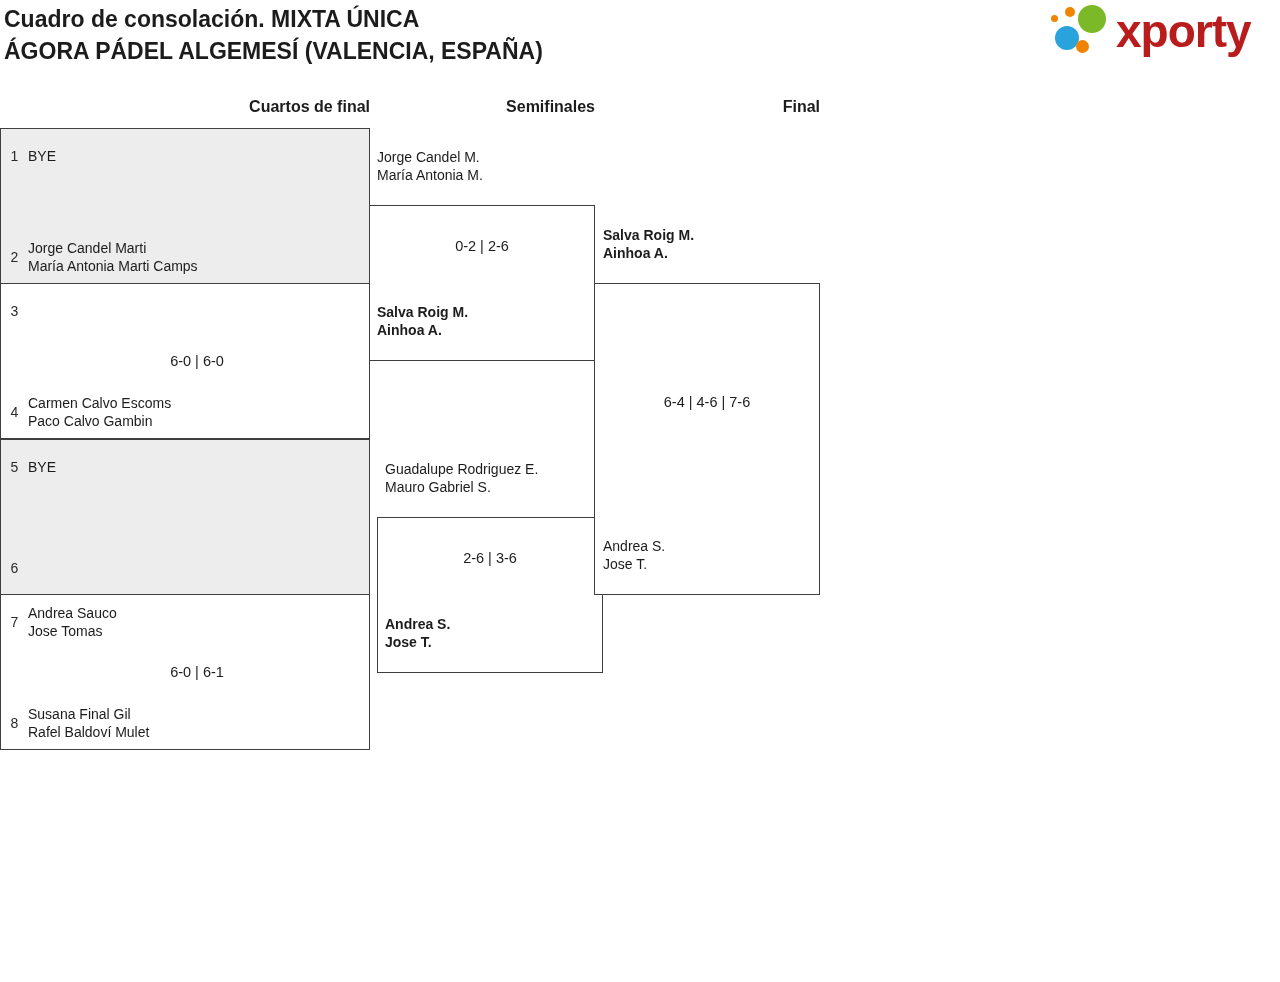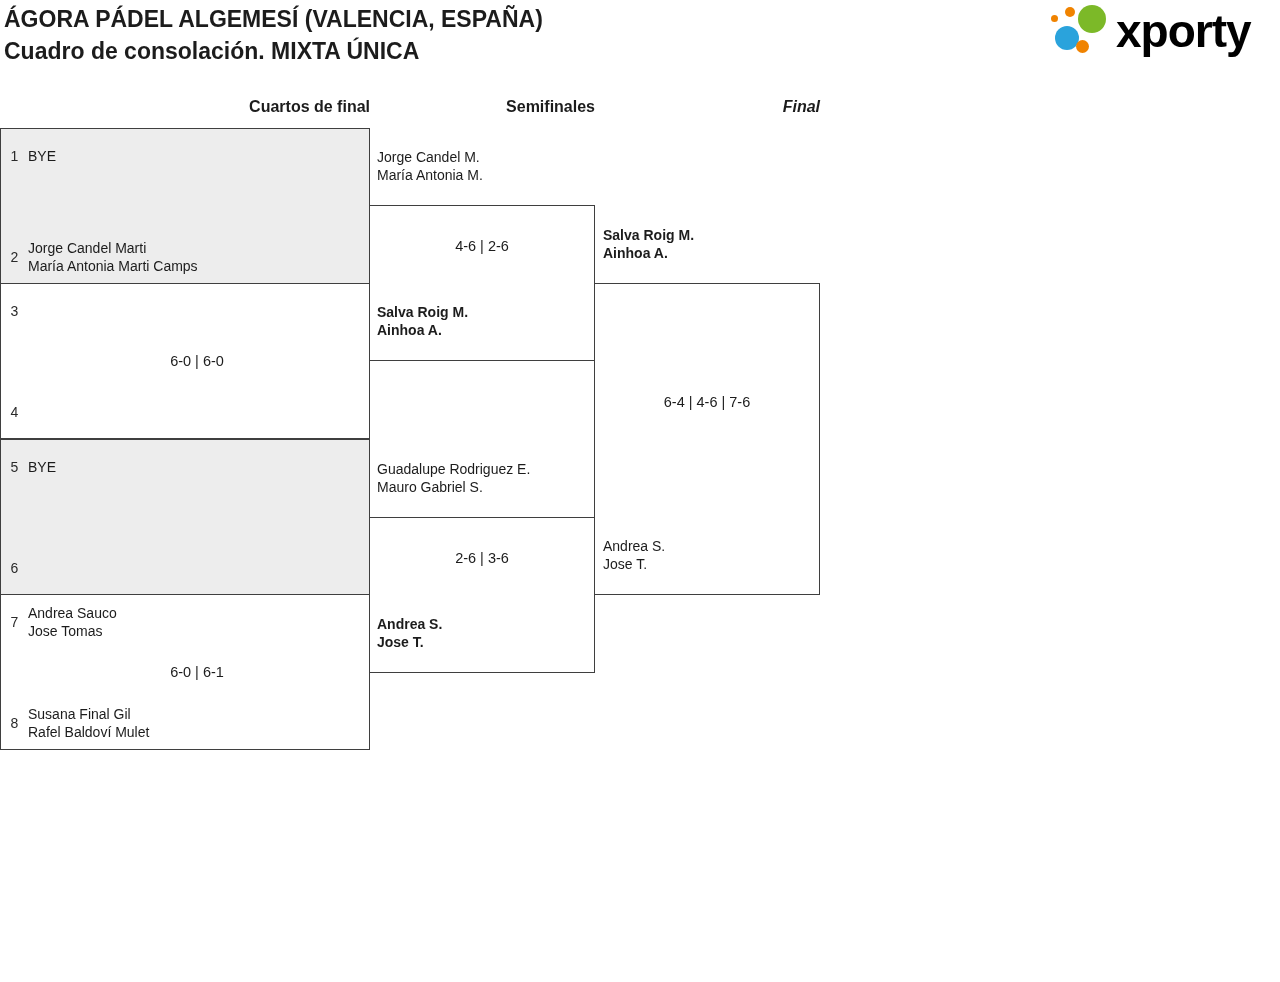--- a/index.html
+++ b/index.html
@@ -13,27 +13,27 @@
 
   
   .logo { position:absolute; left:1048px; top:2px; display:flex; align-items:center; gap:6px; cursor:pointer; }
   .logo-icon { position:relative; width:62px; height:58px; }
   .dot { position:absolute; border-radius:50%; display:block; }
   .dot-green  { left:30px; top:3px;  width:28px; height:28px; background:#7cb928; }
   .dot-blue   { left:7px;  top:24px; width:24px; height:24px; background:#2aa3dc; }
   .dot-orange-1 { left:17px; top:5px;  width:10px; height:10px; background:#f08300; }
   .dot-orange-2 { left:3px;  top:13px; width:7px;  height:7px;  background:#f08300; }
   .dot-orange-3 { left:28px; top:38px; width:13px; height:13px; background:#f08300; }
-  .logo-text { font-size:46px; font-weight:800; color:#000000; letter-spacing:-1px; line-height:54px; }
+  .logo-text { font-size:46px; font-weight:800; color:#b91c1c; letter-spacing:-1px; line-height:54px; }
 
   
   .round-header { position:absolute; top:98px; text-align:right; font-weight:700; font-size:16px; line-height:18px; }
   .rh-1 { left:0;    width:370px; }
   .rh-2 { left:370px; width:225px; }
-  .rh-3 { left:595px; width:225px;font-style:italic; }
+  .rh-3 { left:595px; width:225px; }
 
   
   .match { position:absolute; border:1px solid #3f3f3f; background:#fff; }
   .match.bye { background:#ededed; }
   .match.qf { left:0; width:370px; height:156px; }
   .match.sf { left:369px; width:226px; height:156px; }
   .match.final { left:594px; top:283px; width:226px; height:312px; }
 
   
   .slot { position:absolute; left:0; right:0; height:53px; display:flex; align-items:center; }
@@ -54,22 +54,22 @@
   
   .score { position:absolute; left:0; right:0; text-align:center; font-size:14.5px; line-height:18px; }
   .qf-score { top:50%; transform:translateY(-50%);padding-left:24px; }
   .sf-score { top:31px; }
   .final-score { top:109px; }
 </style>
 </head>
 <body>
 
 <div class="page-title">
+  <div>Cuadro de consolación. MIXTA ÚNICA</div>
   <div>ÁGORA PÁDEL ALGEMESÍ (VALENCIA, ESPAÑA)</div>
-  <div>Cuadro de consolación. MIXTA ÚNICA</div>
 </div>
 
 <div class="logo">
   <div class="logo-icon">
     <span class="dot dot-orange-2"></span>
     <span class="dot dot-orange-1"></span>
     <span class="dot dot-green"></span>
     <span class="dot dot-blue"></span>
     <span class="dot dot-orange-3"></span>
   </div>
@@ -98,20 +98,24 @@
   </div>
 </div>
 
 <div class="match qf" style="top:283px;">
   <div class="slot slot-top">
     <div class="seed">3</div>
   </div>
   <div class="score qf-score">6-0 | 6-0</div>
   <div class="slot slot-bottom">
     <div class="seed">4</div>
+    <div class="names">
+      <div>Carmen Calvo Escoms</div>
+      <div>Paco Calvo Gambin</div>
+    </div>
   </div>
 </div>
 
 <div class="match qf bye" style="top:439px;">
   <div class="slot slot-top">
     <div class="seed">5</div>
     <div class="names">
       <div>BYE</div>
 
     </div>
@@ -138,28 +142,28 @@
       <div>Rafel Baldoví Mulet</div>
     </div>
   </div>
 </div>
 
 <div class="match sf" style="top:205px;">
   <div class="team-label above-top">
     <div>Jorge Candel M.</div>
     <div>María Antonia M.</div>
   </div>
-  <div class="score sf-score">4-6 | 2-6</div>
+  <div class="score sf-score">0-2 | 2-6</div>
   <div class="team-label above-bottom bold">
     <div>Salva Roig M.</div>
     <div>Ainhoa A.</div>
   </div>
 </div>
 
-<div class="match sf" style="top:517px;">
+<div class="match sf" style="top:517px;margin-left:8px;">
   <div class="team-label above-top">
     <div>Guadalupe Rodriguez E.</div>
     <div>Mauro Gabriel S.</div>
   </div>
   <div class="score sf-score">2-6 | 3-6</div>
   <div class="team-label above-bottom bold">
     <div>Andrea S.</div>
     <div>Jose T.</div>
   </div>
 </div>

